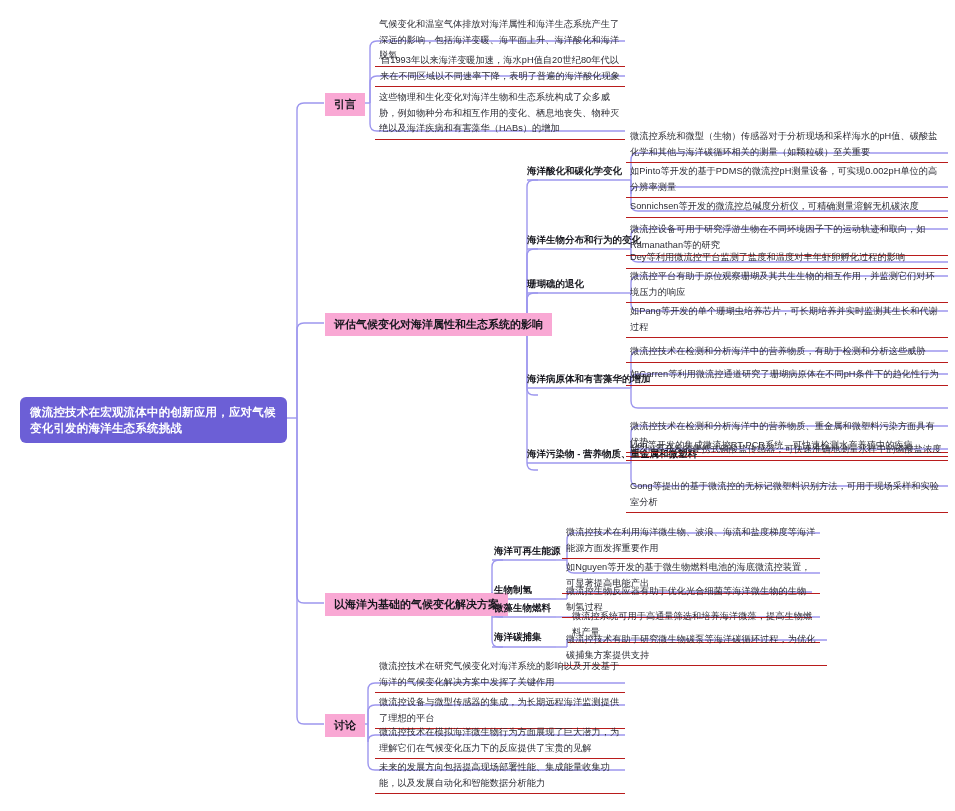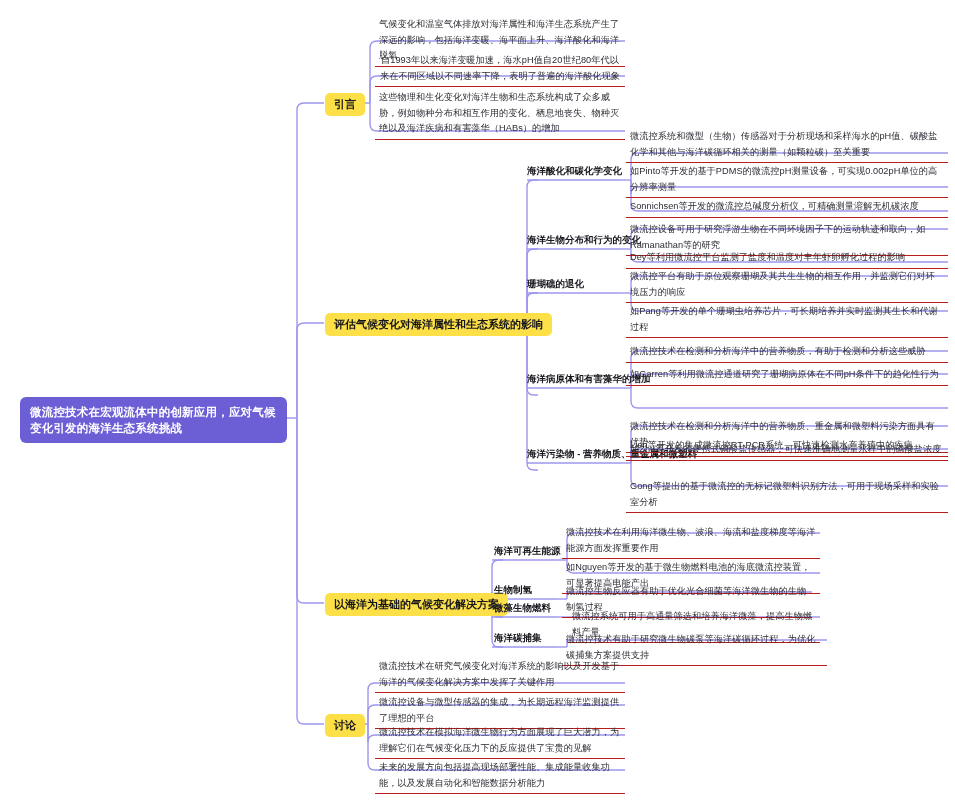--- a/index.html
+++ b/index.html
@@ -42,23 +42,23 @@
     line-height: 16px;
     font-weight: 600;
     padding: 7px 10px;
     letter-spacing: 0.2px;
   }
 
   
   .l1-node {
     position: absolute;
     box-sizing: border-box;
-    background: #fde047;
+    background: #f9a8d4;
     color: #16161d;
-    border-radius: 5px;
+    border-radius: 0;
     font-size: 11px;
     line-height: 15px;
     font-weight: 700;
     padding: 4px 9px;
     white-space: nowrap;
   }
 
   
   .l2-node {
     position: absolute;
@@ -212,21 +212,21 @@
   <div class="l2-node" style="left:490px; top:544px;">海洋可再生能源</div>
   <div class="leaf leaf-ul" style="left:562px; top:524px; width:258px;">微流控技术在利用海洋微生物、波浪、海流和盐度梯度等海洋能源方面发挥重要作用</div>
   <div class="leaf leaf-ul" style="left:562px; top:559px; width:258px;">如Nguyen等开发的基于微生物燃料电池的海底微流控装置，可显著提高电能产出</div>
 
   <div class="l2-node" style="left:490px; top:583px;">生物制氢</div>
   <div class="leaf leaf-ul" style="left:562px; top:583px; width:250px;font-family:Liberation Serif, serif;">微流控生物反应器有助于优化光合细菌等海洋微生物的生物制氢过程</div>
 
   <div class="l2-node" style="left:490px; top:601px;">微藻生物燃料</div>
   <div class="leaf leaf-ul" style="left:568px; top:608px; width:252px;">微流控系统可用于高通量筛选和培养海洋微藻，提高生物燃料产量</div>
 
-  <div class="l2-node" style="left:490px; top:631px;">海洋碳捕集</div>
+  <div class="l2-node" style="left:490px; top:631px;font-family:Liberation Mono, monospace;">海洋碳捕集</div>
   <div class="leaf leaf-ul" style="left:562px; top:631px; width:265px;">微流控技术有助于研究微生物碳泵等海洋碳循环过程，为优化碳捕集方案提供支持</div>
 
   <div class="leaf leaf-ul" style="left:375px; top:658px; width:250px;">微流控技术在研究气候变化对海洋系统的影响以及开发基于海洋的气候变化解决方案中发挥了关键作用</div>
   <div class="leaf leaf-ul" style="left:375px; top:694px; width:250px;">微流控设备与微型传感器的集成，为长期远程海洋监测提供了理想的平台</div>
   <div class="leaf leaf-ul" style="left:375px; top:724px; width:250px;">微流控技术在模拟海洋微生物行为方面展现了巨大潜力，为理解它们在气候变化压力下的反应提供了宝贵的见解</div>
   <div class="leaf leaf-ul" style="left:375px; top:759px; width:250px;">未来的发展方向包括提高现场部署性能、集成能量收集功能，以及发展自动化和智能数据分析能力</div>
 
 </div>
 
 </body></html>

